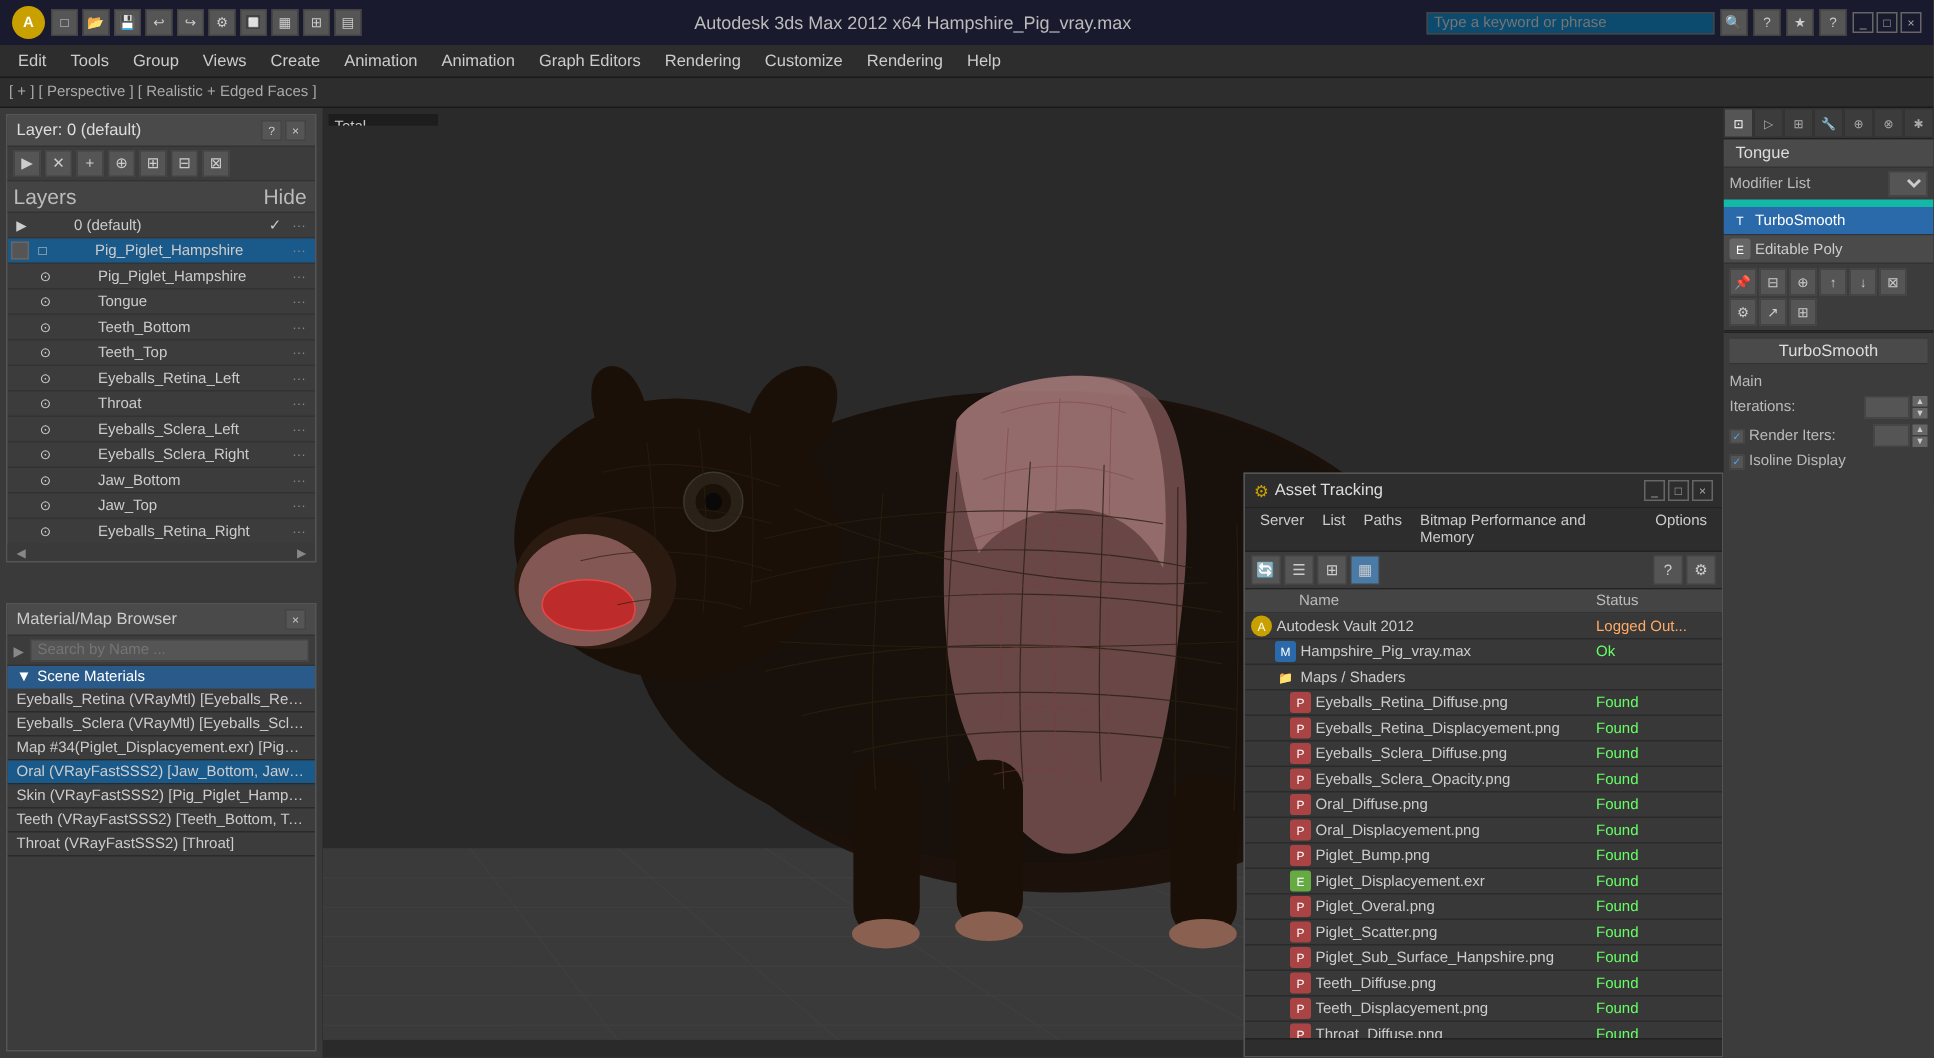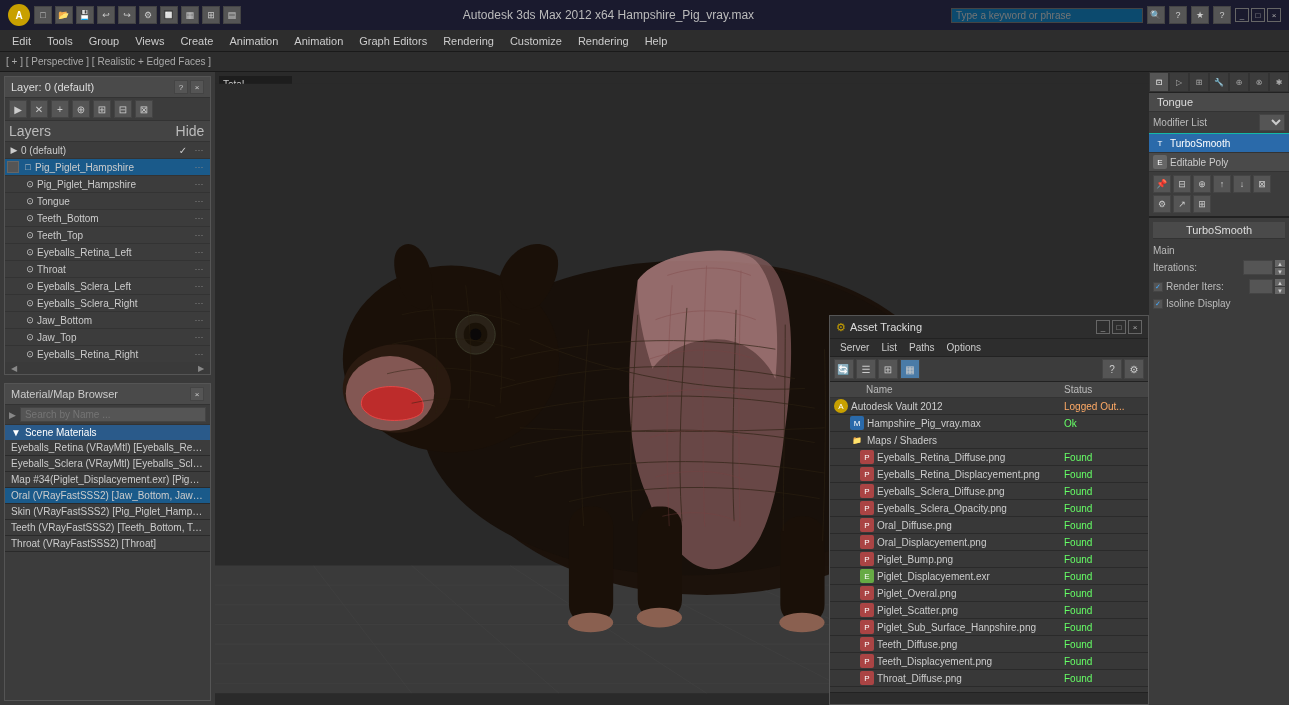--- a/index.html
+++ b/index.html
@@ -62,20 +62,21 @@
       height: calc(705px - 72px);
     }
 
     
     .left-panels {
       width: 215px;
       display: flex;
       flex-direction: column;
       background: #3a3a3a;
       flex-shrink: 0;
+      gap: 19px;
     }
 
     
     .viewport-area {
       flex: 1;
       position: relative;
       overflow: hidden;
       background: #2a2a2a;
     }
 
@@ -145,21 +146,21 @@
       display: flex;
       align-items: center;
       padding: 1px 2px;
       font-size: 10px;
       color: #ccc;
       cursor: pointer;
       border-bottom: 1px solid #333;
     }
     .layer-item.selected { background: #1a5a8a; }
     .layer-icon { width: 14px; height: 14px; display: flex; align-items: center; justify-content: center; font-size: 9px; flex-shrink: 0; }
-    .layer-name { flex: 1; overflow: hidden; text-overflow: ellipsis; white-space: nowrap; }
+    .layer-name { flex: 1; overflow: hidden; text-overflow: ellipsis; white-space: nowrap; margin-left: 28px; }
     .layer-check { width: 14px; text-align: center; flex-shrink: 0; }
     .layer-dots { width: 18px; text-align: center; flex-shrink: 0; font-size: 9px; color: #888; }
     .layer-color-box { width: 12px; height: 12px; border: 1px solid #666; flex-shrink: 0; margin-right: 2px; }
     .scroll-arrows { display: flex; justify-content: space-between; padding: 1px 4px; background: #3a3a3a; }
     .scroll-arrow { width: 10px; height: 10px; display: flex; align-items: center; justify-content: center; font-size: 8px; color: #888; cursor: pointer; }
 
     
     .material-browser {
       background: #3c3c3c;
       border: 1px solid #555;
@@ -246,21 +247,21 @@
       color: #ddd;
       background: #4a4a4a;
       border-bottom: 1px solid #333;
     }
     .modifier-list-header {
       display: flex;
       align-items: center;
       justify-content: space-between;
       padding: 2px 4px;
       background: #3c3c3c;
-      border-bottom: 1px solid #14b8a6;
+      border-bottom: 5px solid #14b8a6;
     }
     .modifier-list-label { font-size: 10px; color: #bbb; }
     .modifier-dropdown { background: #555; border: 1px solid #444; color: #ccc; font-size: 10px; padding: 1px 2px; cursor: pointer; }
     .modifier-item {
       display: flex;
       align-items: center;
       padding: 2px 4px;
       font-size: 10px;
       cursor: pointer;
       border-bottom: 1px solid #333;
@@ -748,20 +749,21 @@
         <div class="at-win-ctrl">
           <div class="win-btn">_</div>
           <div class="win-btn">□</div>
           <div class="win-btn">×</div>
         </div>
       </div>
       <div class="at-menu-bar">
         <div class="at-menu-item">Server</div>
         <div class="at-menu-item">List</div>
         <div class="at-menu-item">Paths</div>
+        <div class="at-menu-item">Bitmap Performance and Memory</div>
         <div class="at-menu-item">Options</div>
       </div>
       <div class="at-toolbar">
         <div class="at-tool-btn">🔄</div>
         <div class="at-tool-btn">☰</div>
         <div class="at-tool-btn">⊞</div>
         <div class="at-tool-btn" style="background:#4a7ba7;">▦</div>
         <div style="flex:1"></div>
         <div class="at-tool-btn">?</div>
         <div class="at-tool-btn">⚙</div>

